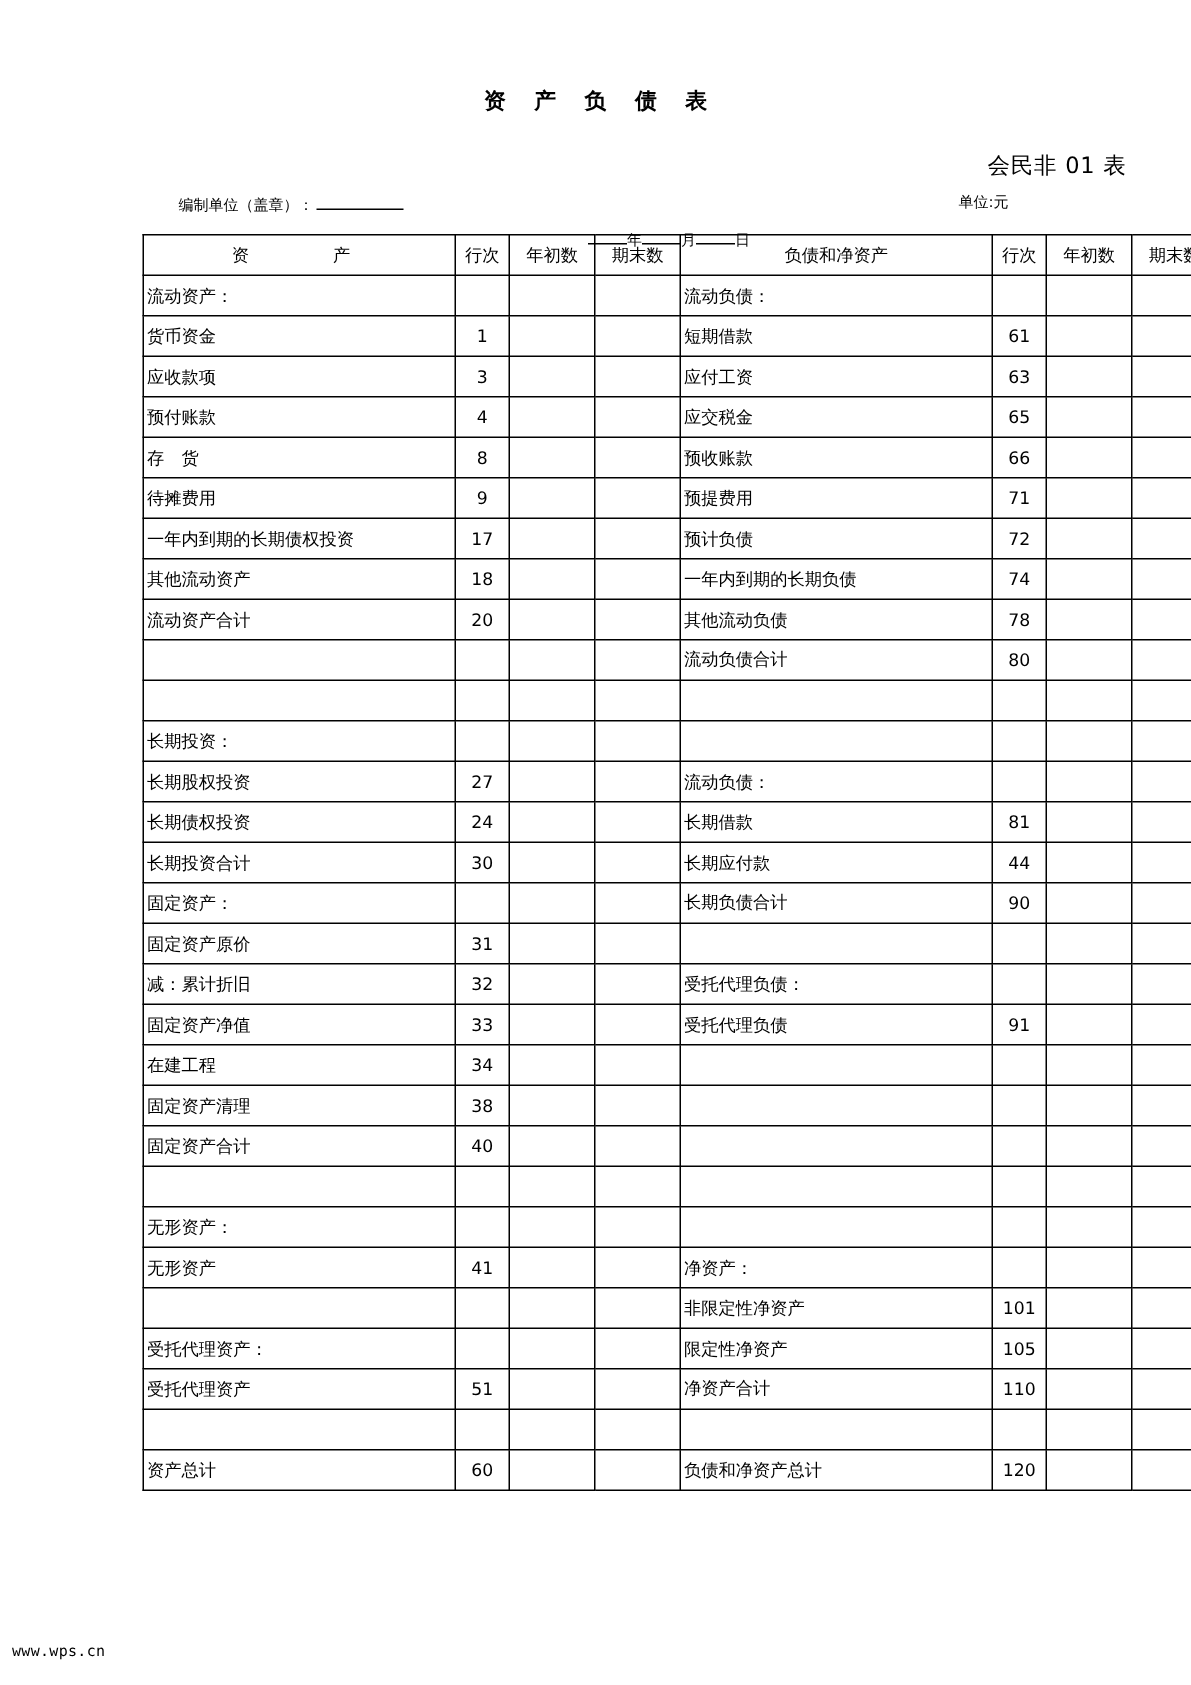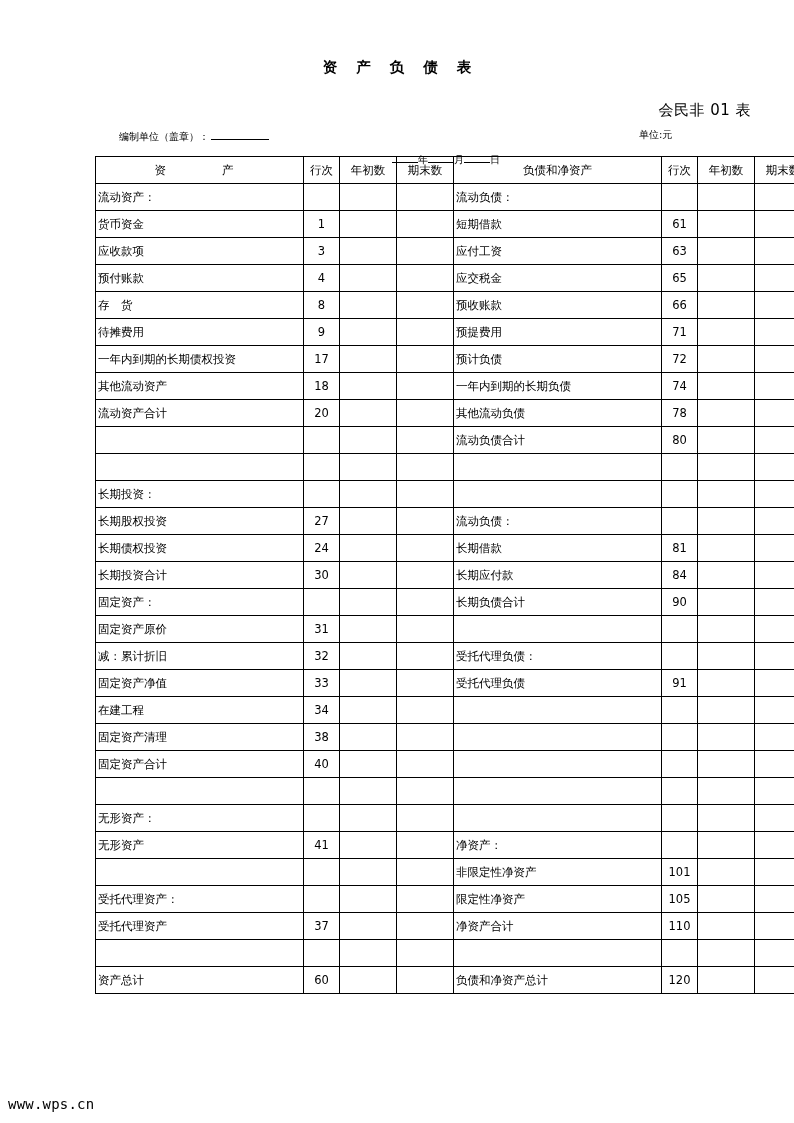--- a/index.html
+++ b/index.html
@@ -136,21 +136,21 @@
   .lv0 { padding-left: 2px; }
   .lv1 { padding-left: 22px; }
   .lv2 { padding-left: 42px; font-family: Liberation Serif, serif; }
   .lvc { text-align: center; padding-left: 0; }
 
   
   .watermark {
     position: absolute;
     left: 8px;
     top: 1096px;
-    font-size: 14px;
+    font-size: 10px;
     font-family: "DejaVu Sans Mono", "Liberation Mono", monospace;
     color: #000000;
     letter-spacing: 0.2px;
   }
 </style>
 </head>
 <body>
 
 <div class="page">
 
@@ -329,21 +329,21 @@
           <td class="num">81</td>
           <td class="val"></td>
           <td class="val"></td>
         </tr>
         <tr>
           <td class="name lv1">长期投资合计</td>
           <td class="num">30</td>
           <td class="val"></td>
           <td class="val"></td>
           <td class="name lv1">长期应付款</td>
-          <td class="num">84</td>
+          <td class="num">44</td>
           <td class="val"></td>
           <td class="val"></td>
         </tr>
         <tr>
           <td class="name lv0">固定资产：</td>
           <td class="num"></td>
           <td class="val"></td>
           <td class="val"></td>
           <td class="name lv2">长期负债合计</td>
           <td class="num">90</td>
@@ -455,21 +455,21 @@
           <td class="num"></td>
           <td class="val"></td>
           <td class="val"></td>
           <td class="name lv1">限定性净资产</td>
           <td class="num">105</td>
           <td class="val"></td>
           <td class="val"></td>
         </tr>
         <tr>
           <td class="name lv1">受托代理资产</td>
-          <td class="num">37</td>
+          <td class="num">51</td>
           <td class="val"></td>
           <td class="val"></td>
           <td class="name lv2">净资产合计</td>
           <td class="num">110</td>
           <td class="val"></td>
           <td class="val"></td>
         </tr>
         <tr>
           <td class="name lv0"></td>
           <td class="num"></td>

